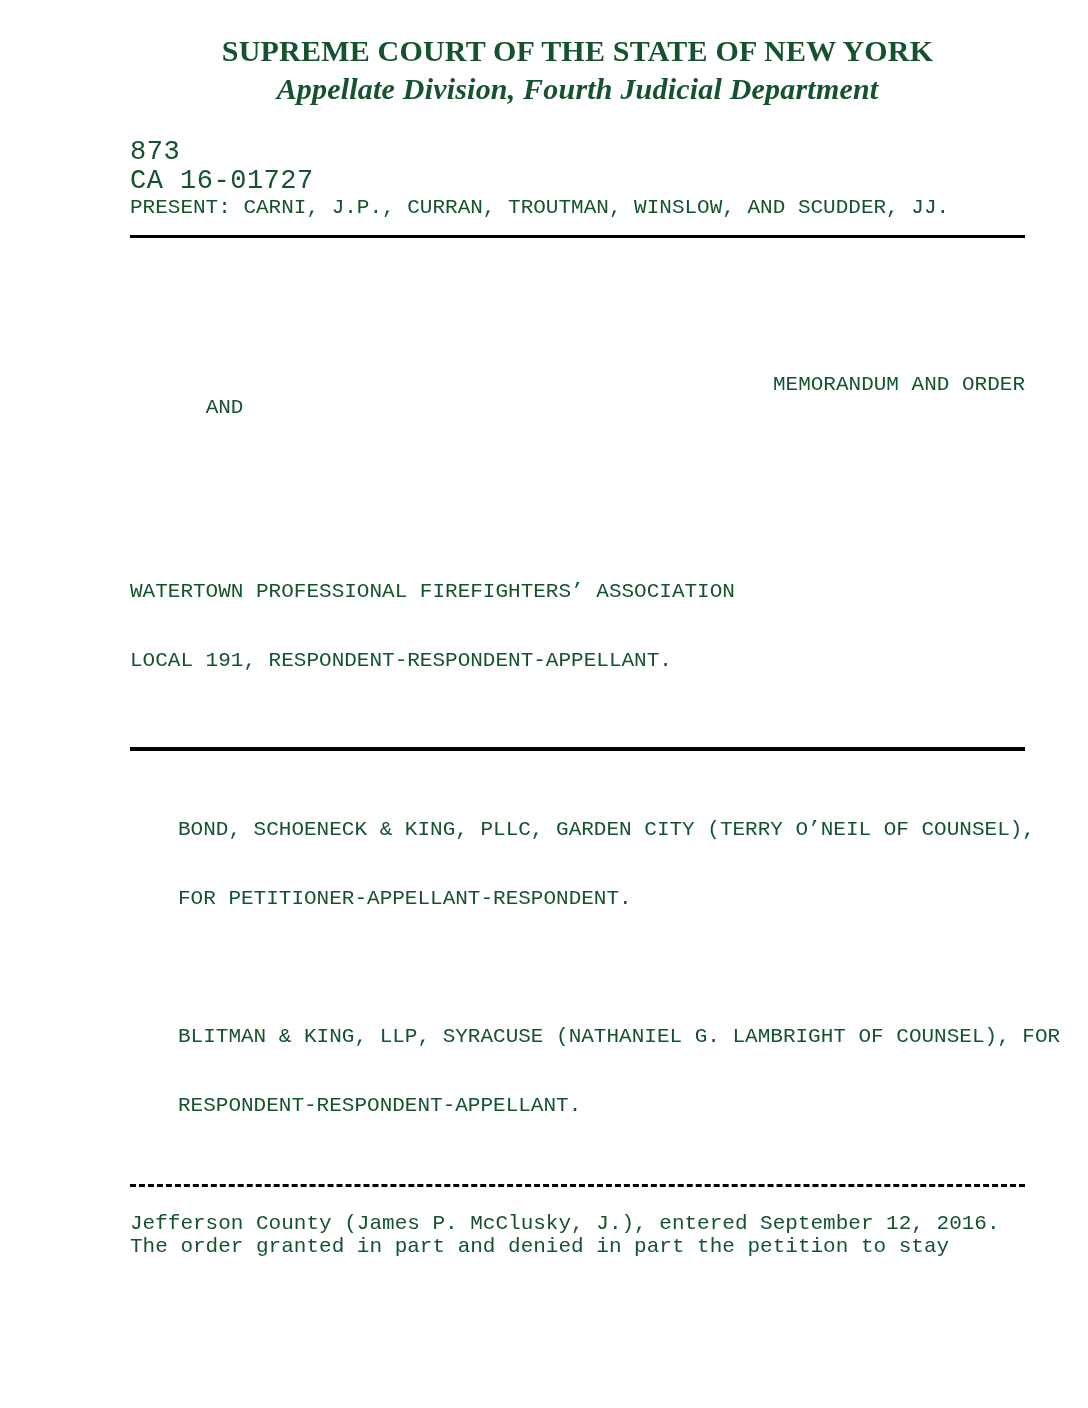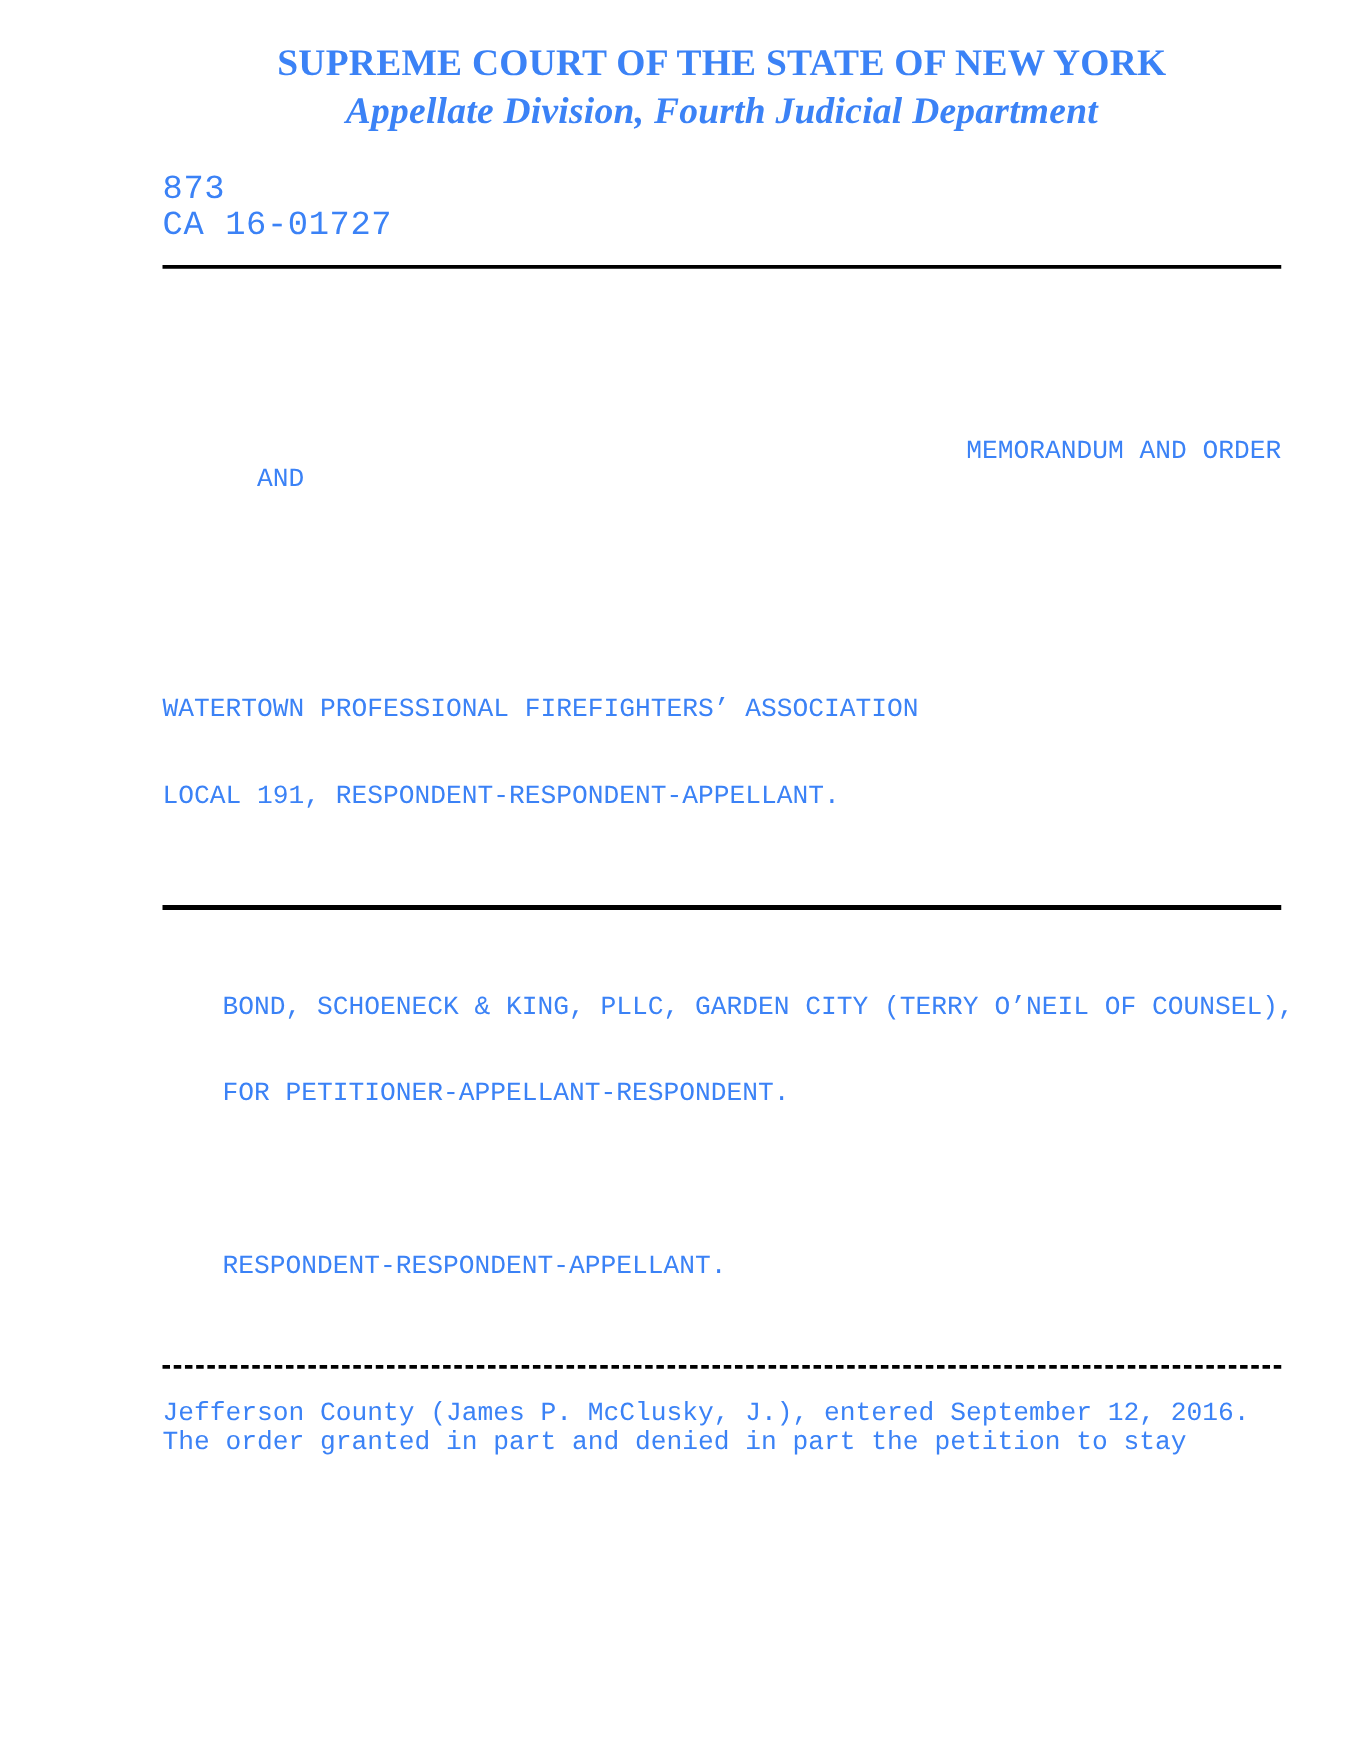--- a/index.html
+++ b/index.html
@@ -1,20 +1,20 @@
 <!DOCTYPE html>
 <html><head>
 <meta charset="utf-8">
 <style>
   html,body { margin:0; padding:0; background:#ffffff; }
   .page {
     position:relative;
     width:1088px; height:1408px;
     background:#ffffff;
-    color:#3b82f6;
+    color:#14532d;
     box-sizing:border-box;
     padding:30px 63px 0 130px;
     overflow:hidden;
   }
   .serif-title {
     font-family:"Liberation Serif", serif;
     font-weight:bold;
     font-size:30px;
     line-height:38px;
     text-align:center;
@@ -56,20 +56,21 @@
 <div class="page">
 
   <div class="title-wrap">
     <div class="serif-title">SUPREME COURT OF THE STATE OF NEW YORK</div>
     <div class="serif-title italic">Appellate Division, Fourth Judicial Department</div>
   </div>
 
   <div class="docket">
     <div class="docket-num">873</div>
     <div class="docket-num">CA 16-01727</div>
+    <div class="mono">PRESENT: CARNI, J.P., CURRAN, TROUTMAN, WINSLOW, AND SCUDDER, JJ.</div>
   </div>
 
   <div class="rule rule-solid-1"></div>
 
   <div class="caption mono">
     <div class="gap"></div>
     <div class="and-row">
       <span class="and-label">AND</span>
       <span class="order-label">MEMORANDUM AND ORDER</span>
     </div>
@@ -77,20 +78,21 @@
     <div>WATERTOWN PROFESSIONAL FIREFIGHTERS’ ASSOCIATION</div>
     <div>LOCAL 191, RESPONDENT-RESPONDENT-APPELLANT.</div>
   </div>
 
   <div class="rule rule-solid-2"></div>
 
   <div class="counsel mono">
     <div>BOND, SCHOENECK &amp; KING, PLLC, GARDEN CITY (TERRY O’NEIL OF COUNSEL),</div>
     <div>FOR PETITIONER-APPELLANT-RESPONDENT.</div>
     <div class="gap"></div>
+    <div>BLITMAN &amp; KING, LLP, SYRACUSE (NATHANIEL G. LAMBRIGHT OF COUNSEL), FOR</div>
     <div>RESPONDENT-RESPONDENT-APPELLANT.</div>
   </div>
 
   <div class="rule rule-dashed"></div>
 
   <div class="bodytext mono"><div class="para"><div><span>Jefferson County (James P. McClusky, J.), entered September 12, 2016.</span></div><div><span>The order granted in part and denied in part the petition to stay</span></div></div></div>
 
 </div>
 
 </body></html>

